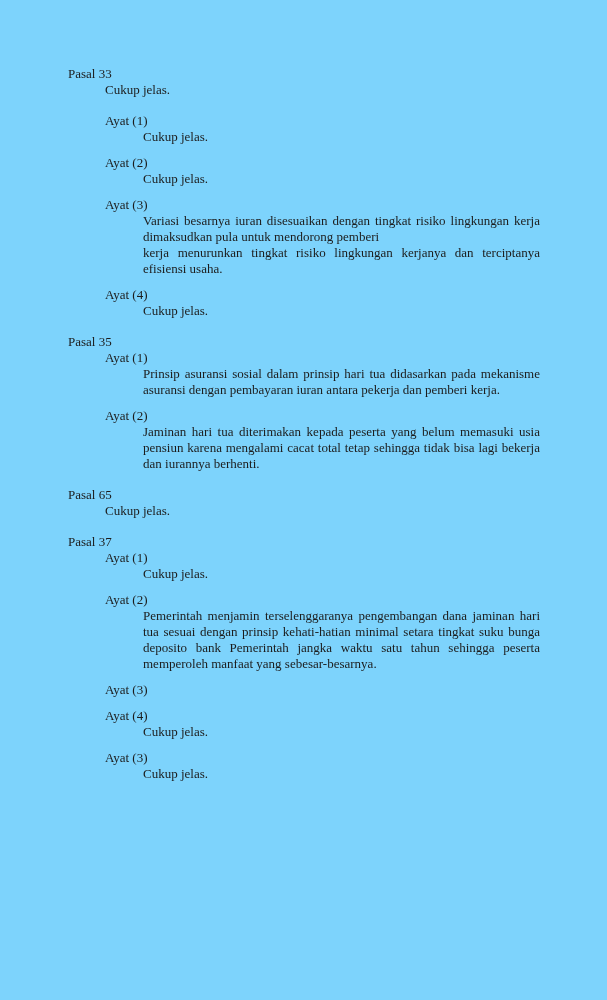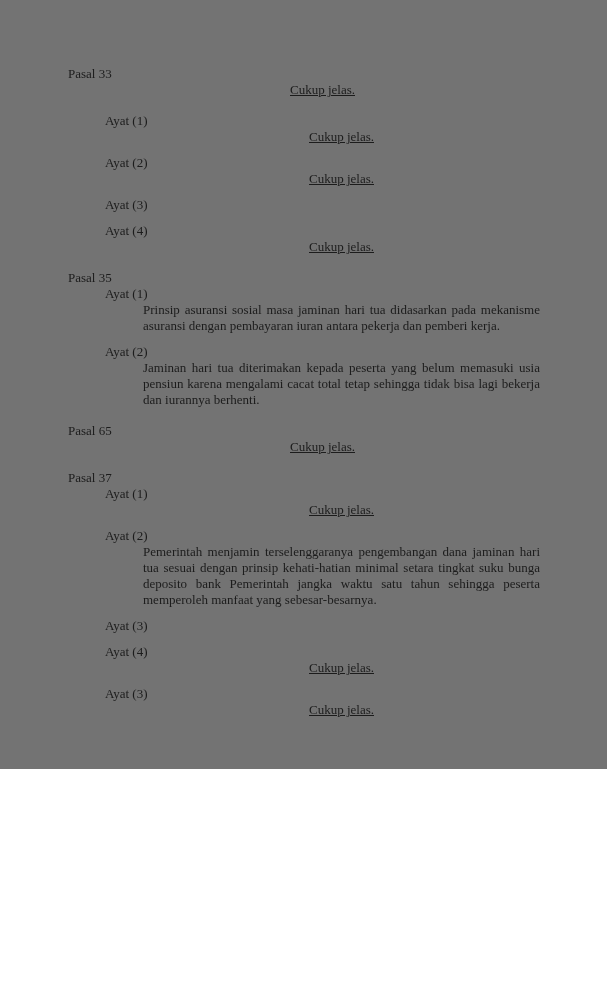--- a/index.html
+++ b/index.html
@@ -4,39 +4,39 @@
 <style>
   html, body {
     margin: 0;
     padding: 0;
     background: #ffffff;
   }
   .page {
     position: relative;
     box-sizing: border-box;
     width: 607px;
-    height: 769px;
-    background: #737373;
+    height: 1000px;
+    background: #7dd3fc;
     color: #1c1c1c;
     font-family: "Liberation Serif", "DejaVu Serif", serif;
     font-size: 13px;
     line-height: 16px;
     padding: 66px 67px 0 68px;
     overflow: hidden;
   }
   .section { margin-bottom: 15px; }
   .pasal-title { white-space: nowrap; }
   .lvl1 { margin-left: 37px; }
   .lvl2 { margin-left: 38px; }
   .ayat { margin-bottom: 10px; }
   .ayat:last-child { margin-bottom: 0; }
   .para {
     text-align: justify;
   }
-  .plain { text-align: center; text-decoration: underline; }
+  .plain { text-align: left; }
 </style>
 </head>
 <body>
 
 <div class="page">
 
   <div class="section">
     <div class="pasal-title">Pasal 33</div>
     <div class="lvl1">
       <div class="para plain">Cukup jelas.</div>
@@ -52,37 +52,41 @@
         </div>
       </div>
       <div class="ayat">
         <div class="ayat-label">Ayat (2)</div>
         <div class="lvl2">
           <div class="para plain">Cukup jelas.</div>
         </div>
       </div>
       <div class="ayat">
         <div class="ayat-label">Ayat (3)</div>
+        <div class="lvl2">
+          <div class="para">Variasi besarnya iuran disesuaikan dengan tingkat risiko lingkungan kerja dimaksudkan pula untuk mendorong pemberi</div>
+          <div class="para">kerja menurunkan tingkat risiko lingkungan kerjanya dan terciptanya efisiensi usaha.</div>
+        </div>
       </div>
       <div class="ayat">
         <div class="ayat-label">Ayat (4)</div>
         <div class="lvl2">
           <div class="para plain">Cukup jelas.</div>
         </div>
       </div>
     </div>
   </div>
 
   <div class="section">
     <div class="pasal-title">Pasal 35</div>
     <div class="lvl1">
       <div class="ayat">
         <div class="ayat-label">Ayat (1)</div>
         <div class="lvl2">
-          <div class="para">Prinsip asuransi sosial masa jaminan hari tua didasarkan pada mekanisme asuransi dengan pembayaran iuran antara pekerja dan pemberi kerja.</div>
+          <div class="para">Prinsip asuransi sosial dalam prinsip hari tua didasarkan pada mekanisme asuransi dengan pembayaran iuran antara pekerja dan pemberi kerja.</div>
         </div>
       </div>
       <div class="ayat">
         <div class="ayat-label">Ayat (2)</div>
         <div class="lvl2">
           <div class="para">Jaminan hari tua diterimakan kepada peserta yang belum memasuki usia pensiun karena mengalami cacat total tetap sehingga tidak bisa lagi bekerja dan iurannya berhenti.</div>
         </div>
       </div>
     </div>
   </div>

